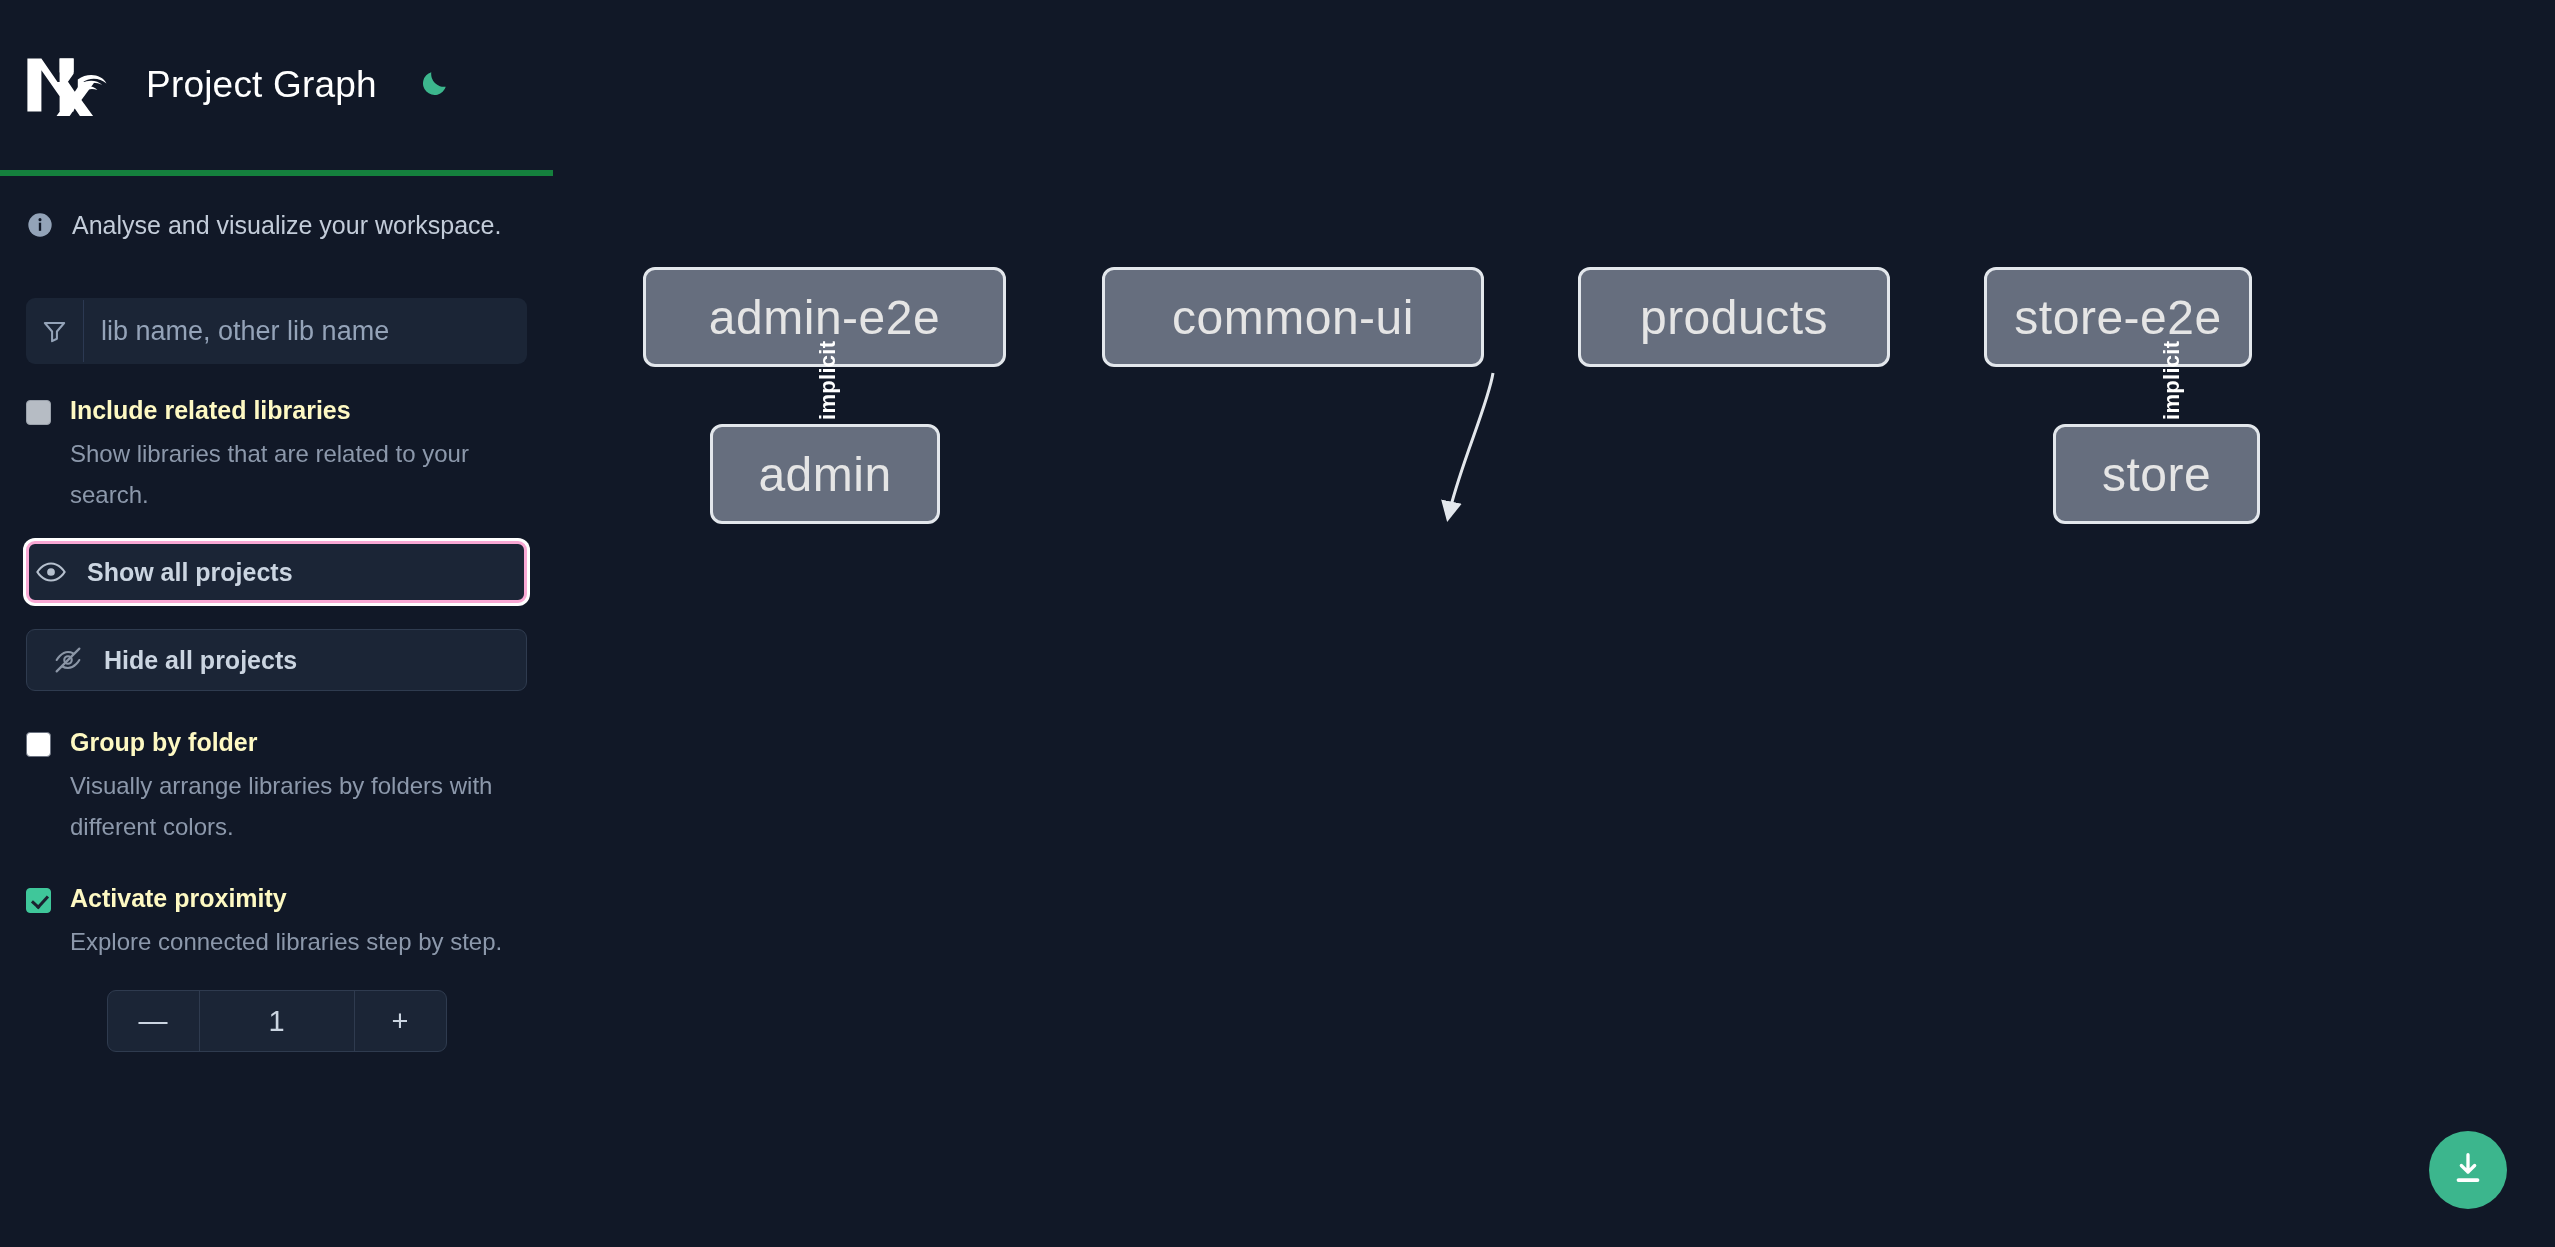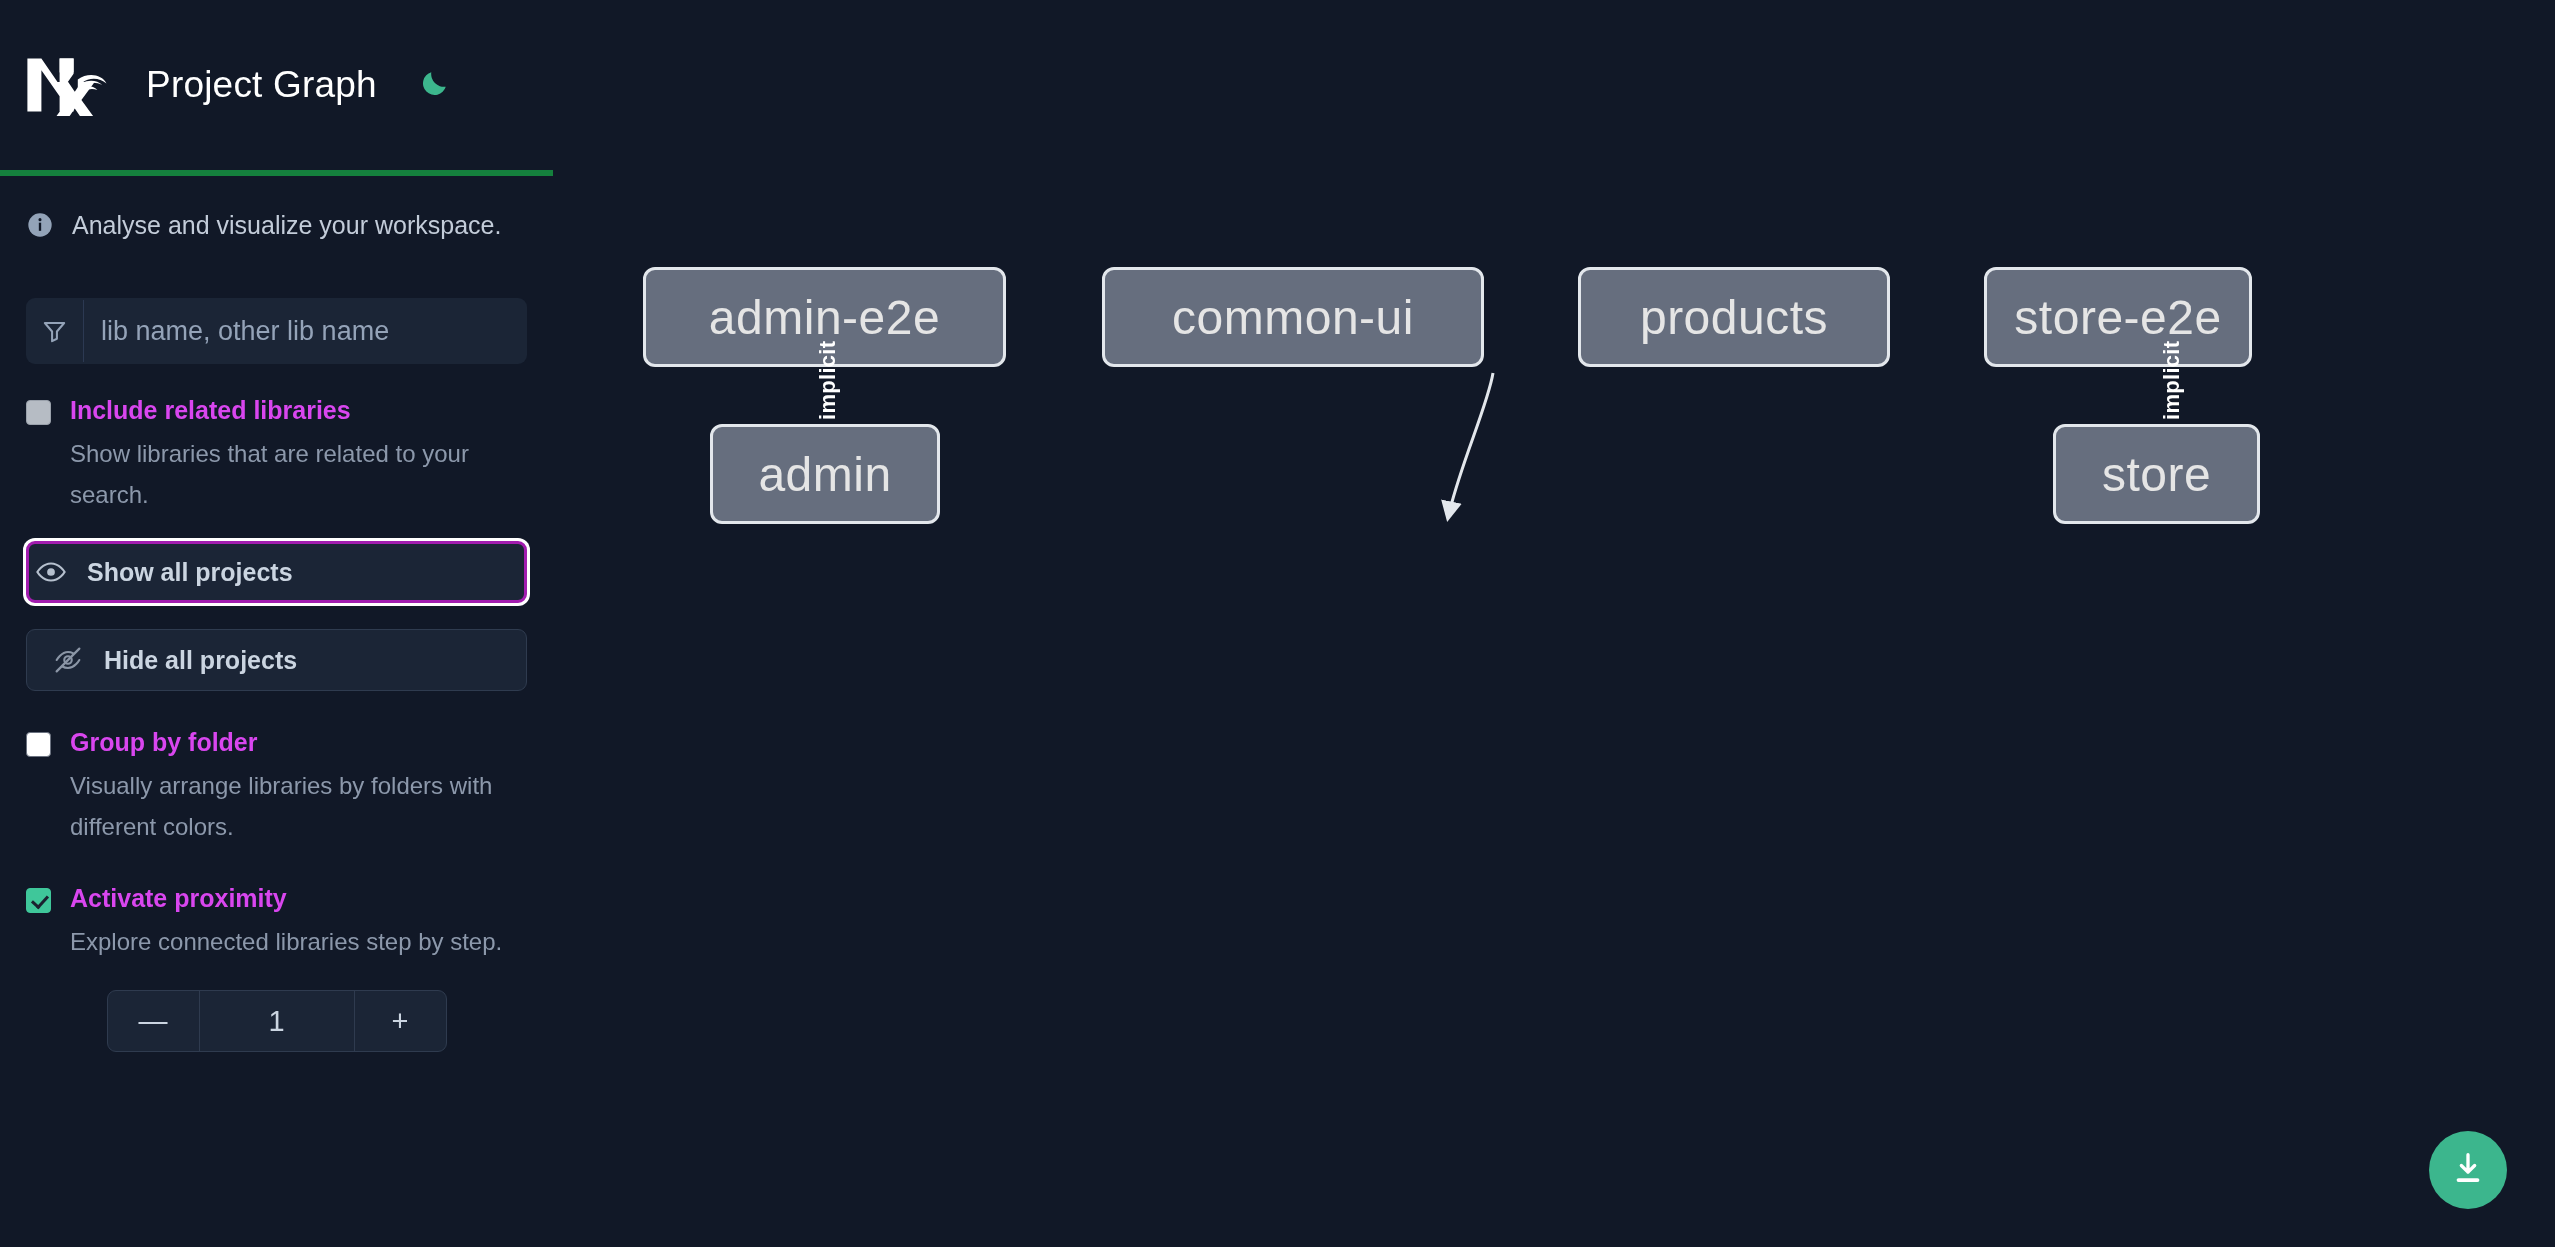--- a/index.html
+++ b/index.html
@@ -98,21 +98,21 @@
     position: absolute;
     left: 8px; top: 3px;
     width: 7px; height: 13px;
     border: solid #1b2230;
     border-width: 0 3.5px 3.5px 0;
     transform: rotate(42deg);
   }
   .check-texts { flex: 1 1 auto; }
   .check-label {
     font-size: 25px; font-weight: bold;
-    color: #d946ef;
+    color: #fef9c3;
     line-height: 34px;
   }
   .check-desc {
     margin-top: 6px;
     font-size: 24px;
     color: #8c98ab;
     line-height: 41px;
     max-width: 452px;
   }
 
@@ -121,21 +121,21 @@
     height: 62px;
     display: flex; align-items: center;
     gap: 20px;
     padding-left: 25px;
     background: #1b2536;
     border: 1px solid #2f3b4f;
     border-radius: 9px;
     cursor: pointer;
   }
   .big-btn.focused {
-    border: 3px solid #a21caf;
+    border: 3px solid #f9a8d4;
     box-shadow: 0 0 0 3px #ffffff;
     padding-left: 6px;
   }
   .big-btn-label { font-size: 25px; font-weight: bold; color: #cbd5e1; }
   .big-btn.muted .big-btn-label { color: #cbd5e1; }
   .btn-icon { width: 32px; height: 32px; flex: 0 0 auto; }
 
   .stepper {
     margin: 28px auto 0 auto;
     width: 340px; height: 62px;

